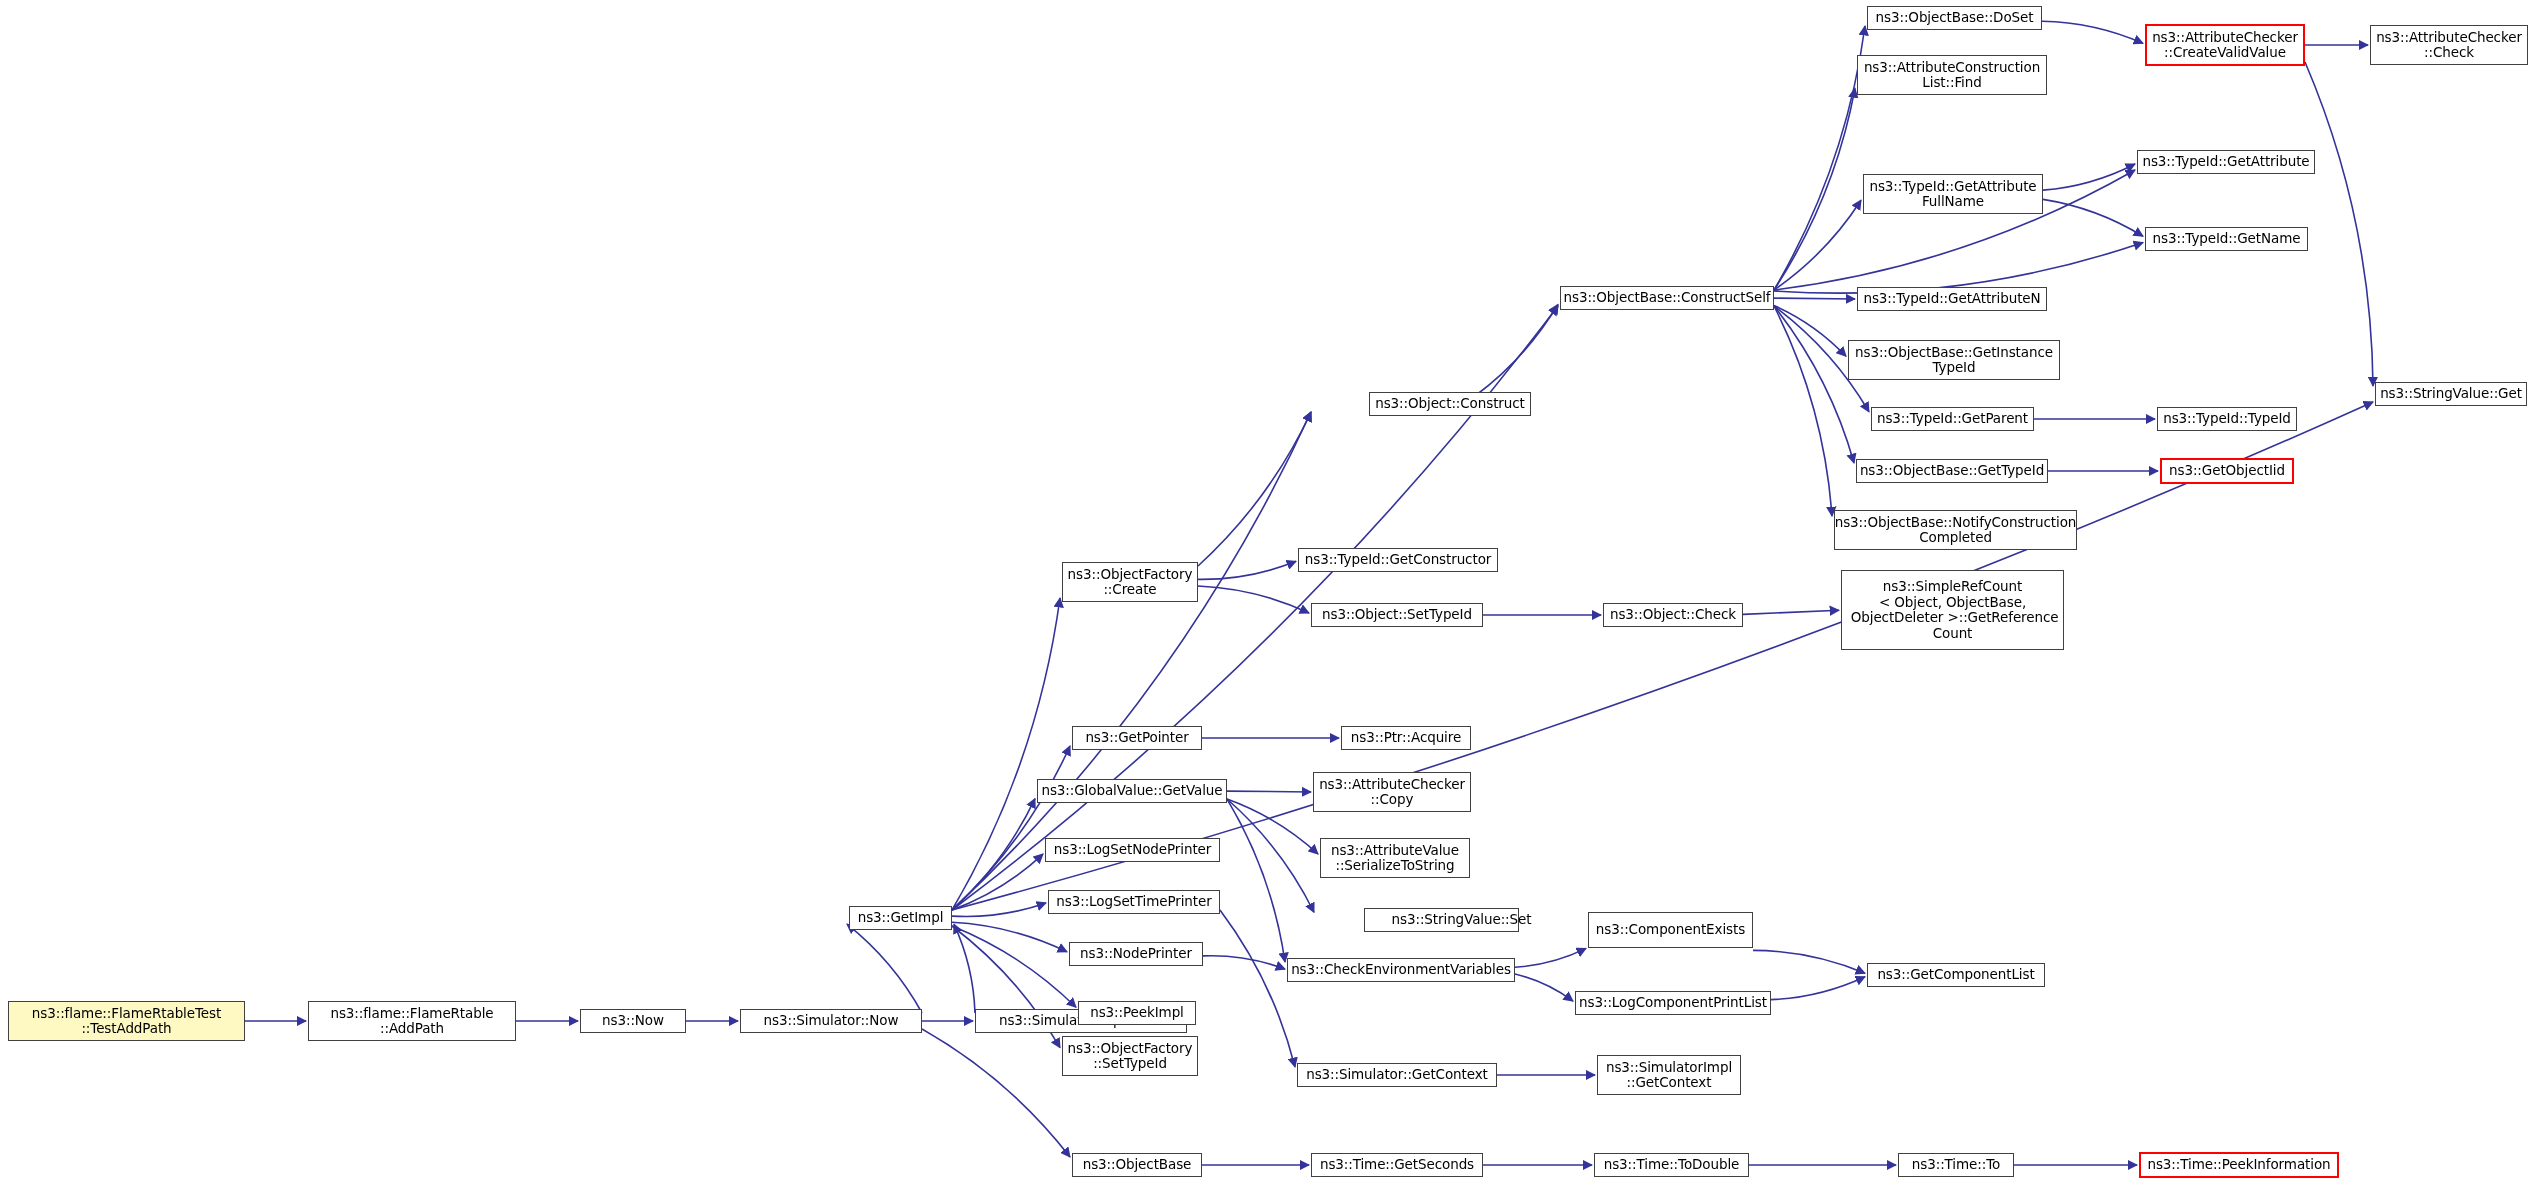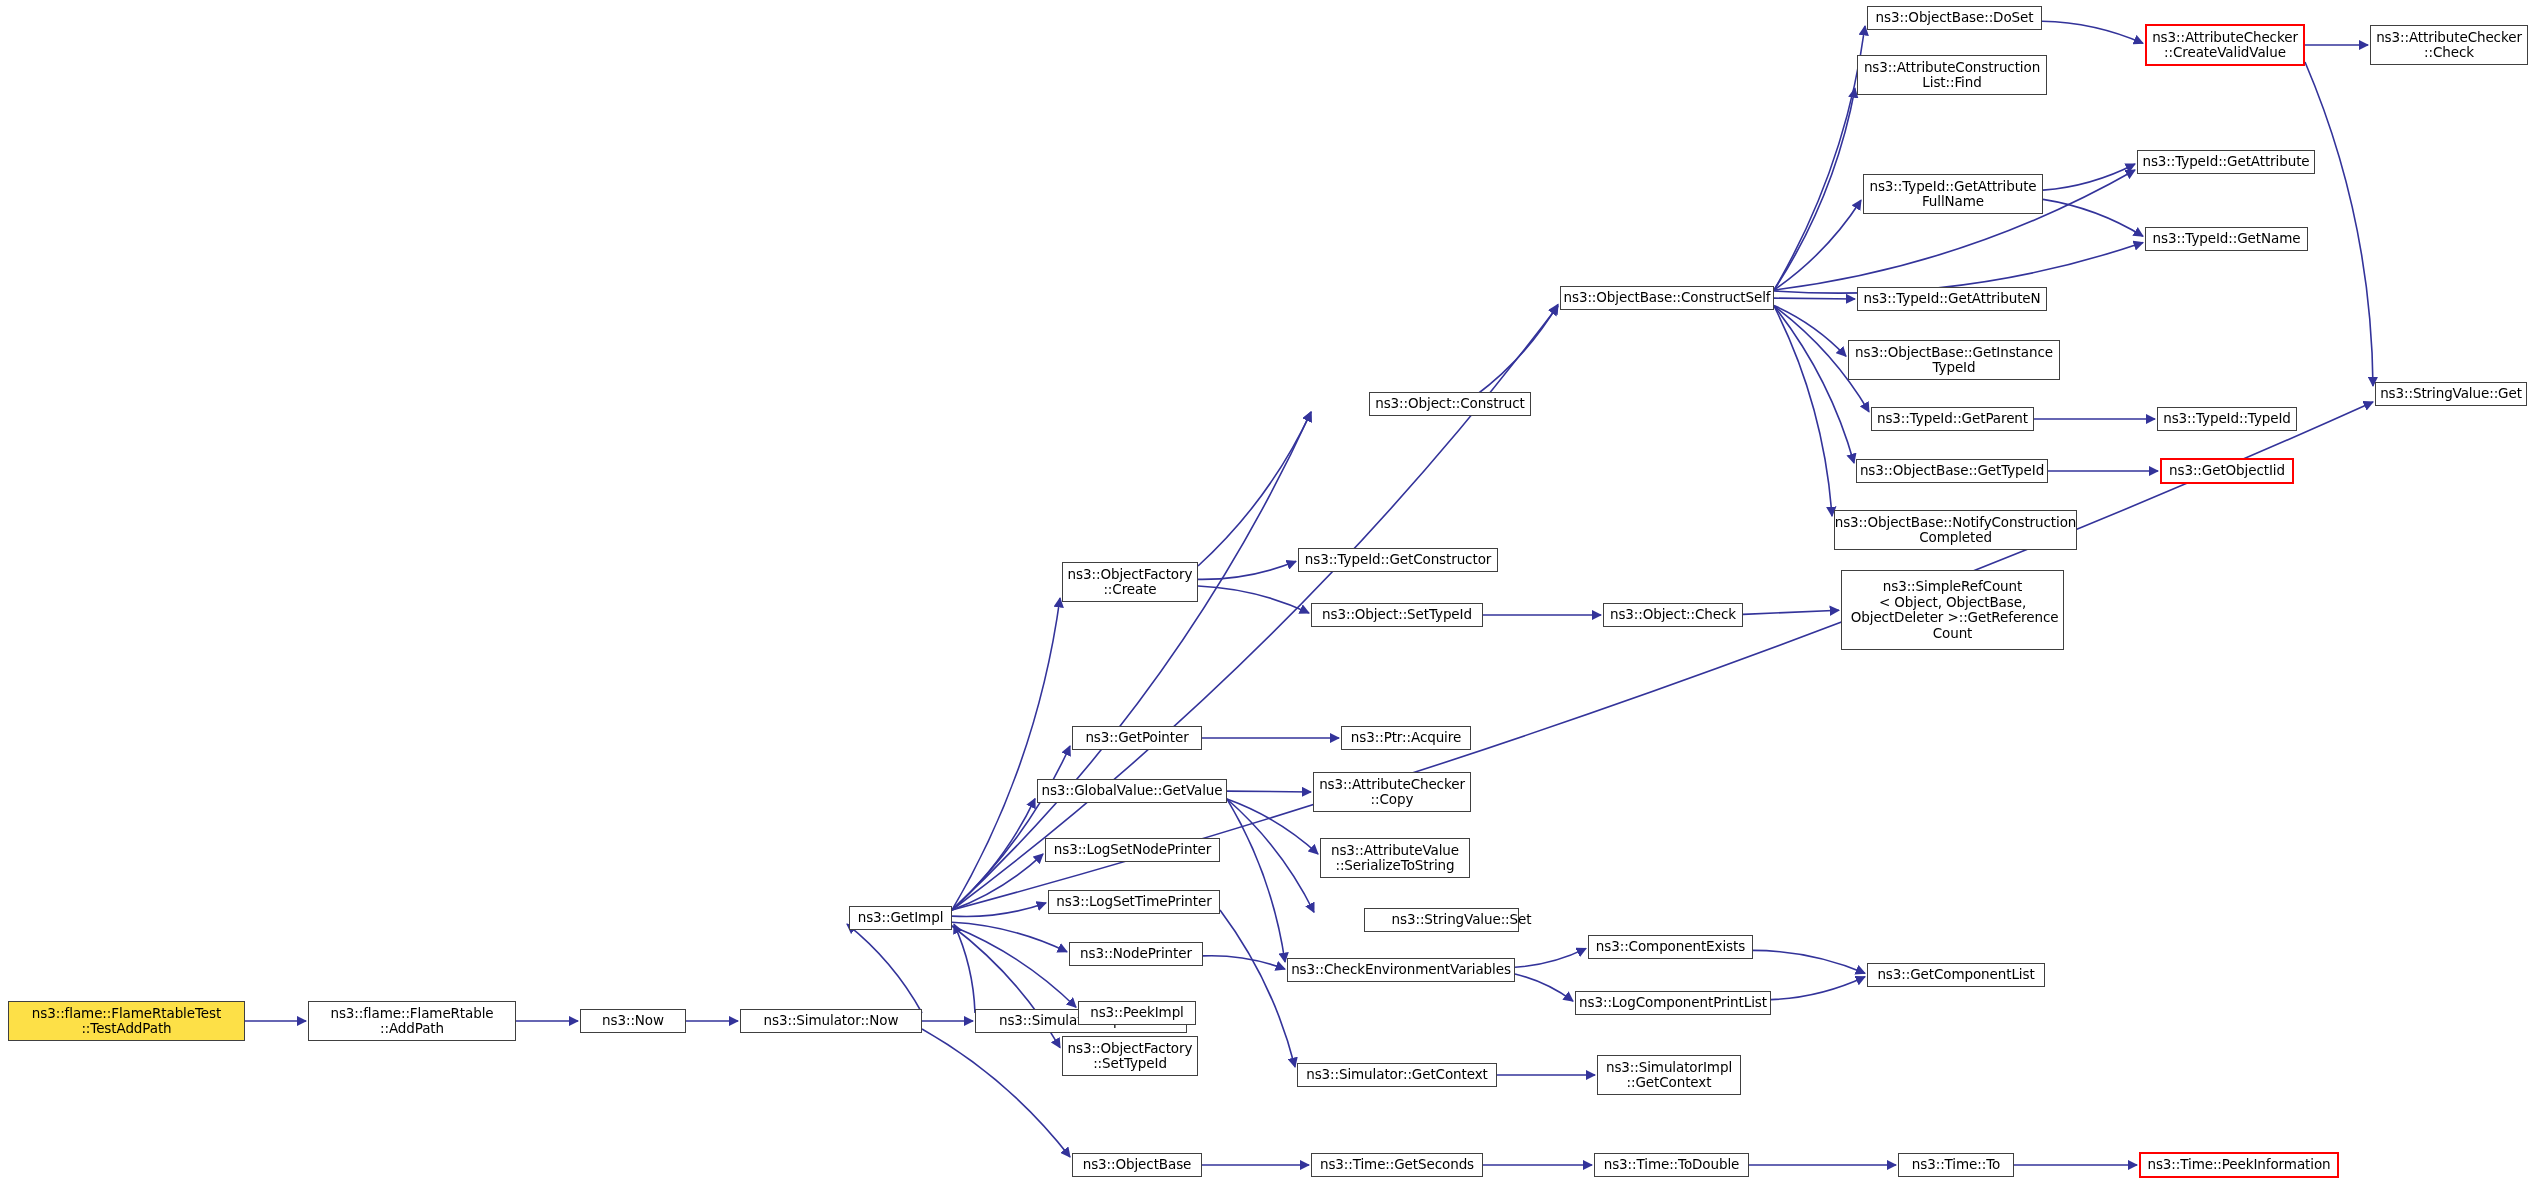--- a/index.html
+++ b/index.html
@@ -24,21 +24,21 @@
     border:1px solid #404040;
     color:#000000;
     font-size:13.5px;
     line-height:15.5px;
     letter-spacing:-0.1px;
     white-space:pre;
     padding:0 4px;
     z-index:3;
   }
   .node.red{border:2px solid #ff0000;}
-  .node.filled{background:#fde047;border:1px solid #404040;align-items:center;}
+  .node.filled{background:#fef9c3;border:1px solid #404040;align-items:center;}
 </style>
 </head>
 <body>
 
 <div id="canvas">
   <svg id="edges" xmlns="http://www.w3.org/2000/svg">
     <defs>
       <marker id="arrow" viewBox="0 0 10 10" refX="9" refY="5" markerWidth="6.5" markerHeight="6.5" orient="auto-start-reverse">
         <path d="M 0 0 L 10 5 L 0 10 z" fill="#33339a"></path>
       </marker>
@@ -120,21 +120,21 @@
       <div class="node" style="left: 1045px; top: 838px; width: 175px; height: 24px;"><span>ns3::LogSetNodePrinter</span></div>
       <div class="node" style="left: 1320px; top: 838px; width: 150px; height: 40px;"><span>ns3::AttributeValue
 ::SerializeToString</span></div>
       <div class="node" style="left: 1048px; top: 890px; width: 172px; height: 24px;"><span>ns3::LogSetTimePrinter</span></div>
       <div class="node" style="left: 1364px; top: 908px; width: 155px; height: 24px; padding-left: 44px;"><span>ns3::StringValue::Set</span></div>
       <div class="node" style="left: 1069px; top: 942px; width: 134px; height: 24px;"><span>ns3::NodePrinter</span></div>
       <div class="node" style="left: 1078px; top: 1001px; width: 118px; height: 24px;"><span>ns3::PeekImpl</span></div>
       <div class="node" style="left: 1062px; top: 1036px; width: 136px; height: 40px;"><span>ns3::ObjectFactory
 ::SetTypeId</span></div>
       <div class="node" style="left: 1287px; top: 958px; width: 228px; height: 24px;"><span>ns3::CheckEnvironmentVariables</span></div>
-      <div class="node" style="left: 1588px; top: 935px; width: 165px; height: 24px;"><span>ns3::ComponentExists</span></div>
+      <div class="node" style="left: 1588px; top: 912px; width: 165px; height: 36px;"><span>ns3::ComponentExists</span></div>
       <div class="node" style="left: 1575px; top: 991px; width: 196px; height: 24px;"><span>ns3::LogComponentPrintList</span></div>
       <div class="node" style="left: 1867px; top: 963px; width: 178px; height: 24px;"><span>ns3::GetComponentList</span></div>
       <div class="node" style="left: 1297px; top: 1063px; width: 200px; height: 24px; justify-content: center;"><span>ns3::Simulator::GetContext</span></div>
       <div class="node" style="left: 1597px; top: 1055px; width: 144px; height: 40px;"><span>ns3::SimulatorImpl
 ::GetContext</span></div>
       <div class="node" style="left: 1072px; top: 1153px; width: 130px; height: 24px;"><span>ns3::ObjectBase</span></div>
       <div class="node" style="left: 1311px; top: 1153px; width: 172px; height: 24px;"><span>ns3::Time::GetSeconds</span></div>
       <div class="node" style="left: 1594px; top: 1153px; width: 155px; height: 24px;"><span>ns3::Time::ToDouble</span></div>
       <div class="node" style="left: 1898px; top: 1153px; width: 116px; height: 24px;"><span>ns3::Time::To</span></div>
       <div class="node red" style="left: 2139px; top: 1152px; width: 200px; height: 26px;"><span>ns3::Time::PeekInformation</span></div>

